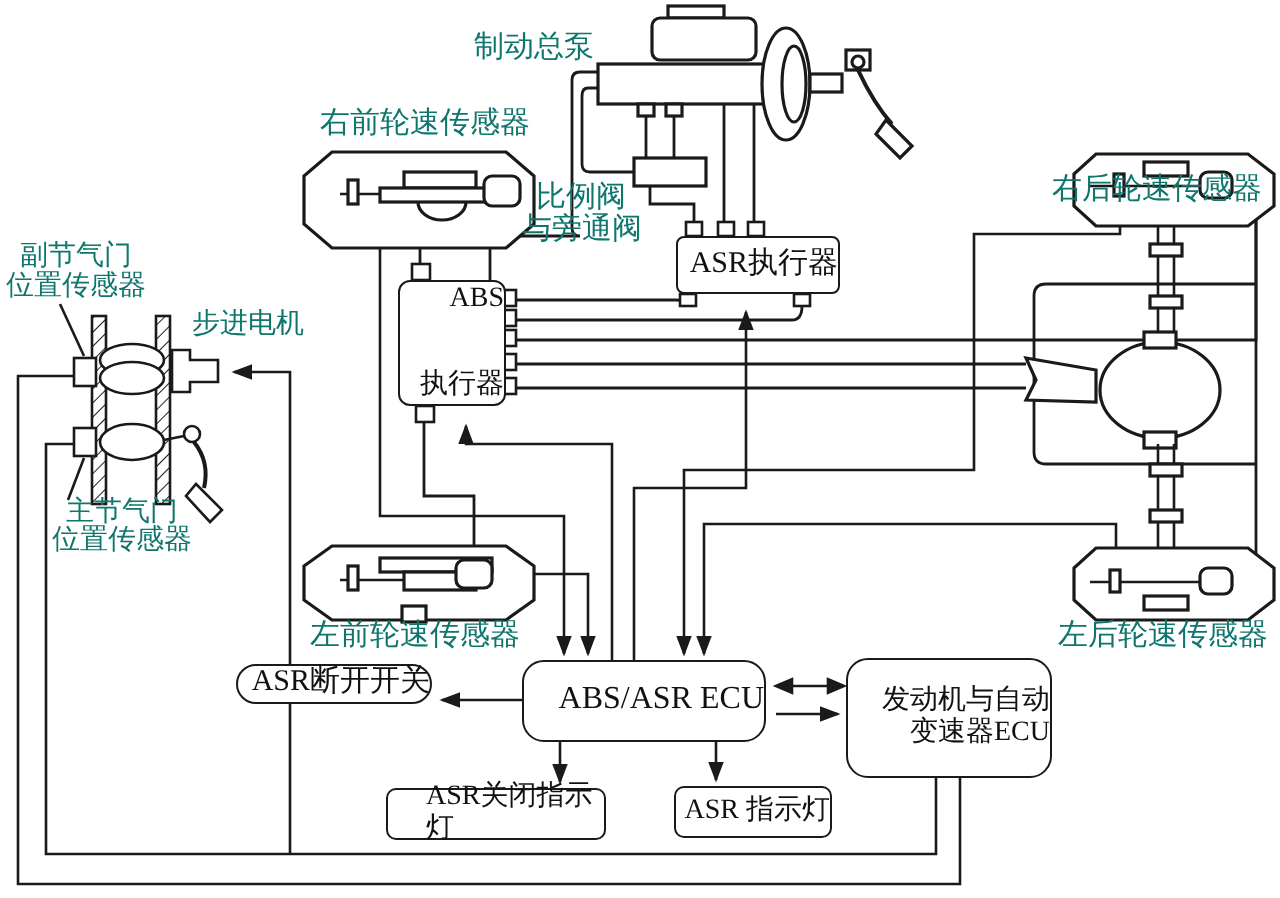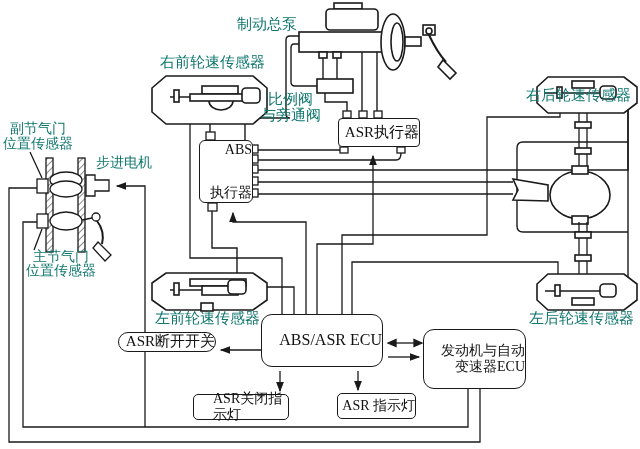--- a/index.html
+++ b/index.html
@@ -168,34 +168,34 @@
 
   <div class="box f14" style="left:199px;top:140px;width:54px;height:63px;border-radius:6px;gap:26px;">
     <span>ABS</span>
     <span>执行器</span>
   </div>
 
   <div class="box f15" style="left:338px;top:118px;width:82px;height:29px;border-radius:4px;">
     <span>ASR执行器</span>
   </div>
 
-  <div class="box" style="left:261px;top:314px;width:122px;height:53px;border-radius:11px;font-size:16px;">
+  <div class="box" style="left:261px;top:330px;width:122px;height:41px;border-radius:11px;font-size:16px;">
     <span>ABS/ASR ECU</span>
   </div>
 
   <div class="box f15" style="left:118px;top:332px;width:98px;height:20px;border-radius:19px;">
     <span>ASR断开开关</span>
   </div>
 
   <div class="box f14" style="left:423px;top:329px;width:103px;height:60px;border-radius:11px;">
     <span>发动机与自动</span>
     <span>变速器ECU</span>
   </div>
 
-  <div class="box f14" style="left:193px;top:394px;width:96px;height:26px;border-radius:5px;padding-left:19px;">
+  <div class="box f14" style="left:193px;top:394px;width:110px;height:26px;border-radius:5px;padding-left:19px;">
     <span>ASR关闭指示灯</span>
   </div>
 
   <div class="box f14" style="left:337px;top:393px;width:79px;height:26px;border-radius:5px;">
     <span>ASR 指示灯</span>
   </div>
 
   <div class="lbl f15" style="left:237px;top:17px;">制动总泵</div>
 
   <div class="lbl f15" style="left:160px;top:55px;">右前轮速传感器</div>

